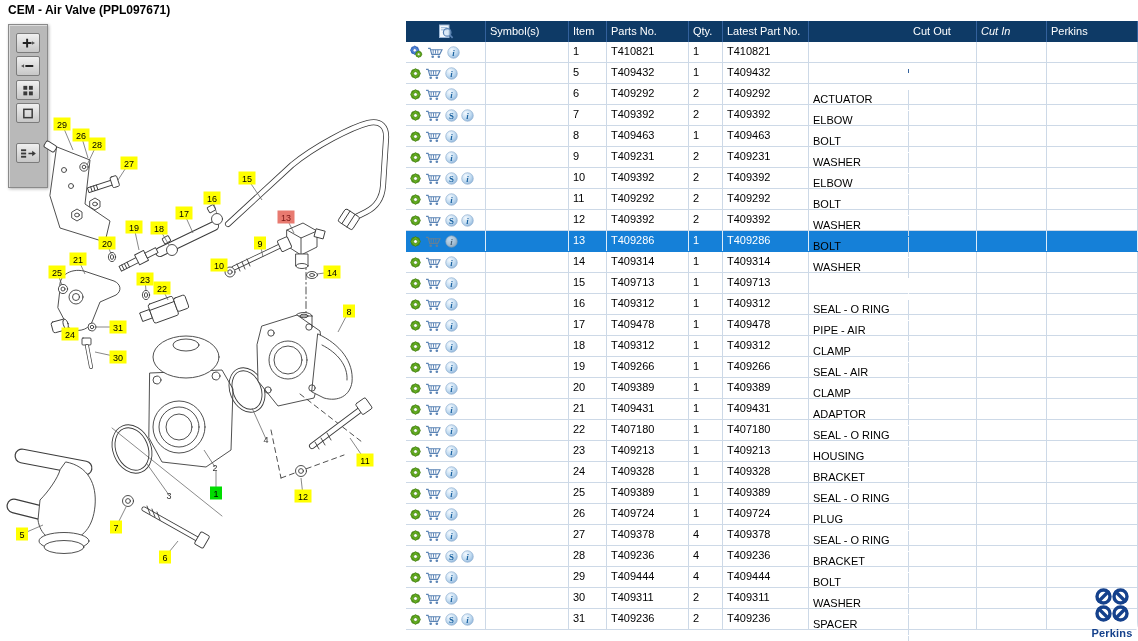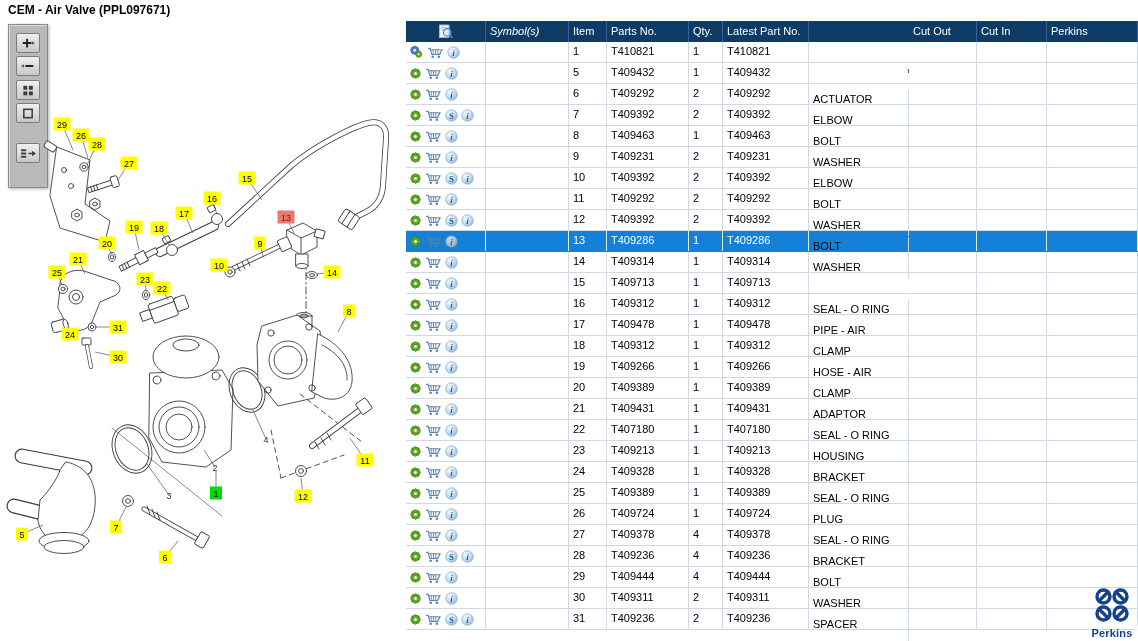--- a/index.html
+++ b/index.html
@@ -15,22 +15,22 @@
   .tbtn:nth-child(4){top:78px;}.tbtn:nth-child(5){top:118px;}
   
   #diagram{position:absolute;left:0;top:21px;width:402px;height:620px;}
   .art{stroke:#3c3c3c;stroke-width:.9;fill:none;stroke-linejoin:round;stroke-linecap:round;}
   
   .ptable{position:absolute;left:406px;top:21px;width:732px;font-size:11px;color:#000;}
   .thead{display:flex;height:21px;background:#0e3a66;color:#fff;}
   .th{box-sizing:border-box;border-right:1px solid #33619c;padding:4px 0 0 4px;overflow:hidden;white-space:nowrap;}
   .row{display:flex;height:20px;background:#fff;border-bottom:1px solid #cdd9e7;}
   .cell{box-sizing:border-box;border-right:1px solid #cdd9e7;padding:3px 0 0 4px;overflow:hidden;white-space:nowrap;height:100%;}
-  .c0{width:80px;}.c1{width:83px;font-style:italic;}.c2{width:38px;}.c3{width:82px;}.c4{width:34px;}
-  .c5{width:86px;}.c6{width:100px;margin-top:48px;}.c7{width:68px;}.c8{width:70px;}.c9{width:91px;}
+  .c0{width:80px;}.c1{width:83px;}.c2{width:38px;}.c3{width:82px;}.c4{width:34px;}
+  .c5{width:86px;}.c6{width:100px;margin-top:48px;}.c7{width:68px;}.c8{width:70px;font-style:italic;}.c9{width:91px;}
   .th.c0{display:flex;align-items:center;justify-content:center;padding:0;}
   .cell.c0{display:flex;align-items:center;gap:3px;padding:0 0 0 3px;}
   .row.selected{background:#1580d8;color:#fff;border-bottom-color:#1580d8;}
   .row.selected .cell{border-right-color:rgba(255,255,255,.85);}
   .row.selected .ic-cart svg,.row.selected .ic-info svg{filter:grayscale(1) opacity(.75);}
   .ic{display:inline-flex;align-items:center;}
   
   .logo{position:absolute;right:2px;bottom:2px;width:48px;text-align:center;margin-top:40px;}
   .logo-text{font-size:11px;font-weight:bold;color:#15418c;letter-spacing:.2px;}
 </style>
@@ -989,21 +989,21 @@
     <circle cx="7" cy="7" r="6.2" fill="url(#sphG)" stroke="#86a9cc" stroke-width=".7"></circle>
     <text x="7" y="10.3" text-anchor="middle" font-size="9.5" font-weight="bold" font-style="italic" font-family="Liberation Serif, serif" fill="#17609f">i</text>
               </svg>
             </span>
           </div>
           <div class="cell c1"></div>
           <div class="cell c2">17</div>
           <div class="cell c3">T409478</div>
           <div class="cell c4">1</div>
           <div class="cell c5">T409478</div>
-          <div class="cell c6">HOSE - AIR</div>
+          <div class="cell c6">SEAL - AIR</div>
           <div class="cell c7"></div>
           <div class="cell c8"></div>
           <div class="cell c9"></div>
         </div>
         <div class="row">
           <div class="cell c0">
             <span class="ic ic-gear">
               <svg width="13" height="13" viewBox="0 0 14 14">
     <g fill="#64ad1f" stroke="#3e7a10" stroke-width=".8">
       <rect x="2.9" y="2.9" width="8.2" height="8.2" rx="1.6"></rect>

